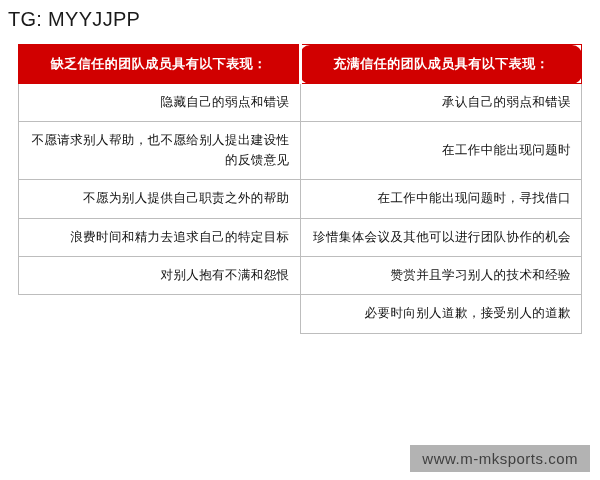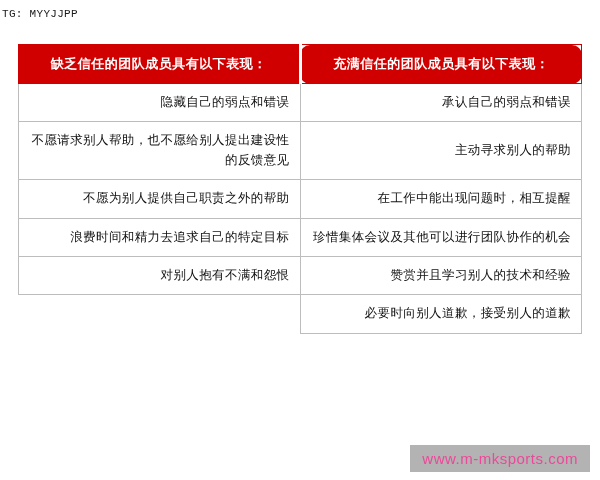--- a/index.html
+++ b/index.html
@@ -10,25 +10,25 @@
     width: 600px;
     height: 480px;
     background: #ffffff;
     font-family: "Liberation Sans", sans-serif;
     position: relative;
     overflow: hidden;
   }
   .tg-label {
     position: absolute;
     top: 8px;
-    left: 2px;
-    font-size: 11px;
+    left: 8px;
+    font-size: 20px;
     color: #1a1a1a;
     letter-spacing: 0.3px;
-    font-family: Liberation Mono, monospace;
+    font-family: Liberation Sans, sans-serif;
   }
   .table-wrap {
     position: absolute;
     top: 44px;
     left: 18px;
     width: 564px;
   }
   table.compare {
     width: 100%;
     border-collapse: collapse;
@@ -65,21 +65,21 @@
     border-top: none;
     border-right: none;
   }
   table.compare col.c1 { width: 50%; }
   table.compare col.c2 { width: 50%; }
   .watermark {
     position: absolute;
     right: 10px;
     bottom: 8px;
     background: rgba(150,150,150,0.72);
-    color: #ec4899;
+    color: #404040;
     font-size: 15px;
     padding: 5px 12px;
     letter-spacing: 0.5px;
     font-family: "Liberation Sans", sans-serif;
   }
 </style>
 </head>
 <body>
 
 <div class="tg-label">TG: MYYJJPP</div>
@@ -96,25 +96,25 @@
         <th class="col-right">充满信任的团队成员具有以下表现：</th>
       </tr>
     </thead>
     <tbody>
       <tr>
         <td>隐藏自己的弱点和错误</td>
         <td>承认自己的弱点和错误</td>
       </tr>
       <tr>
         <td>不愿请求别人帮助，也不愿给别人提出建设性的反馈意见</td>
-        <td>主动寻求别人的帮助</td>
+        <td>在工作中能出现问题时</td>
       </tr>
       <tr>
         <td>不愿为别人提供自己职责之外的帮助</td>
-        <td>在工作中能出现问题时，相互提醒</td>
+        <td>在工作中能出现问题时，寻找借口</td>
       </tr>
       <tr>
         <td>浪费时间和精力去追求自己的特定目标</td>
         <td>珍惜集体会议及其他可以进行团队协作的机会</td>
       </tr>
       <tr>
         <td>对别人抱有不满和怨恨</td>
         <td>赞赏并且学习别人的技术和经验</td>
       </tr>
       <tr>

